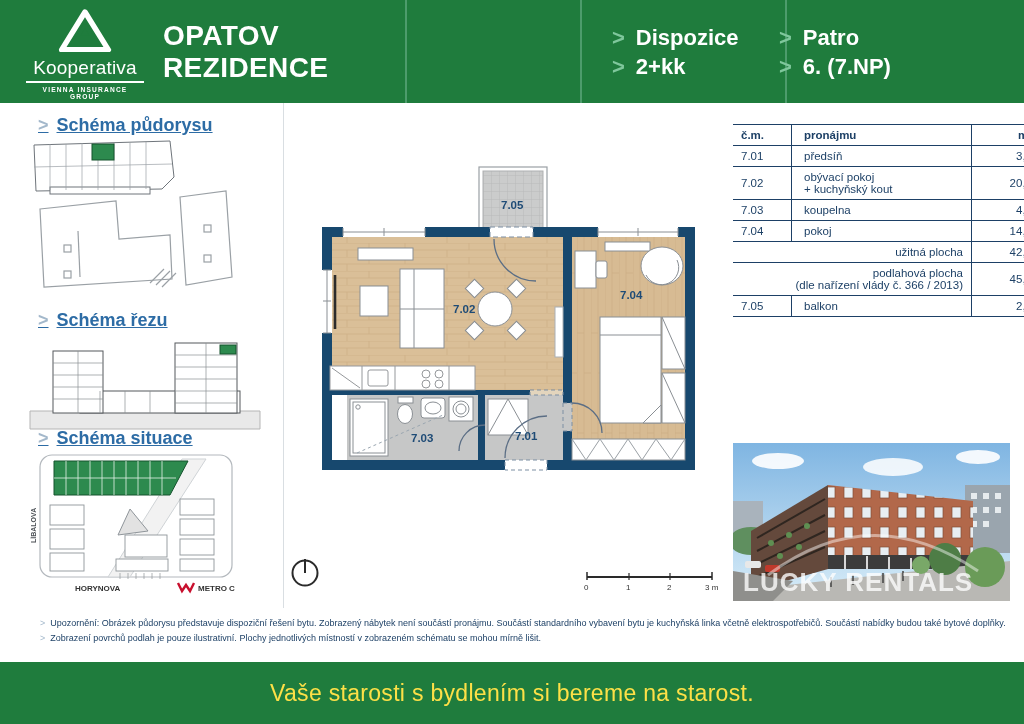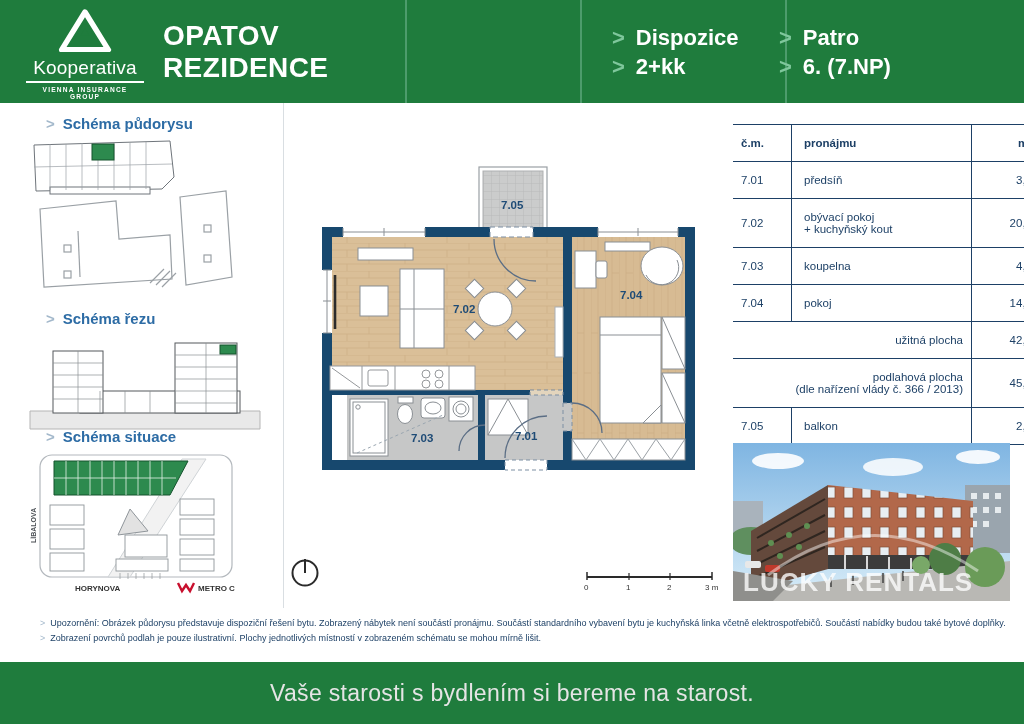--- a/index.html
+++ b/index.html
@@ -10,40 +10,40 @@
   .hdiv{position:absolute;top:0;width:2px;height:103px;background:#4d9c6c;}
   .logo{position:absolute;left:26px;top:8px;width:118px;text-align:center;}
   .logo-name{font-size:19px;font-weight:normal;letter-spacing:.2px;margin-top:1px;}
   .logo-sub{font-size:6.6px;font-weight:bold;letter-spacing:1.2px;border-top:2px solid #fff;margin-top:2px;padding-top:3px;}
   .title{position:absolute;left:163px;top:20px;font-size:28px;font-weight:800;line-height:32px;letter-spacing:.4px;}
   .hsec{position:absolute;top:23px;font-size:22px;font-weight:bold;line-height:29px;white-space:nowrap;}
   .hsec .chev{color:#7fc79c;font-weight:bold;margin-right:11px;}
   
   .content{position:absolute;left:0;top:103px;width:1024px;height:505px;background:#fff;border-bottom:1px solid #c8dcea;}
   .sidebar{position:absolute;left:0;top:0;width:283px;height:505px;border-right:1px solid #d9dee2;}
-  .schema-h{position:absolute;left:46px;font-size:15px;font-weight:bold;color:#2d6ca5;white-space:nowrap;}
+  .schema-h{position:absolute;left:38px;font-size:18px;font-weight:bold;color:#2d6ca5;white-space:nowrap;text-decoration:underline;}
   .schema-h .chev{color:#a3b8cb;margin-right:8px;font-weight:bold;}
   .svg-abs{position:absolute;}
   
   .room-table{position:absolute;left:733px;top:21px;width:277px;border-collapse:collapse;
               color:#1d4066;font-size:11.5px;table-layout:fixed;}
-  .room-table td,.room-table th{border-bottom:1px solid #1d4066;padding:12px 8px;white-space:pre-line;vertical-align:middle;}
+  .room-table td,.room-table th{border-bottom:1px solid #1d4066;padding:4px 8px;white-space:pre-line;vertical-align:middle;}
   .room-table thead th{border-top:1px solid #1d4066;font-weight:bold;}
   .room-table .c1{width:42px;text-align:left;border-right:1px solid #1d4066;}
   .room-table .c2{width:159px;text-align:left;padding-left:12px;}
   .room-table .c3{width:52px;text-align:right;border-left:1px solid #1d4066;padding-right:10px;}
   .room-table .span2{text-align:right;}
   
   .photo{position:absolute;left:733px;top:340px;width:277px;height:158px;}
   
   .disclaimer{position:absolute;left:0;top:608px;width:1024px;height:54px;background:#fff;
               font-size:9px;color:#1d4066;}
   .disclaimer .dline{position:absolute;left:40px;white-space:nowrap;}
   .disclaimer .chev{color:#a3b8cb;margin-right:5px;}
-  .footer{position:absolute;left:0;top:662px;width:1024px;height:62px;background:#1f7c3d;color:#e5e5e5;
+  .footer{position:absolute;left:0;top:662px;width:1024px;height:62px;background:#1f7c3d;color:#fde047;
           display:flex;align-items:center;justify-content:center;font-size:23px;font-weight:500;letter-spacing:.3px;}
   text{font-family:"Liberation Sans","DejaVu Sans",sans-serif;}
   .roomlbl{font-size:11.5px;font-weight:600;fill:#1e4b76;}
   .scalelbl{font-size:8px;fill:#333;}
 </style>
 </head>
 <body>
 
 <div class="header">
   <div class="logo">

